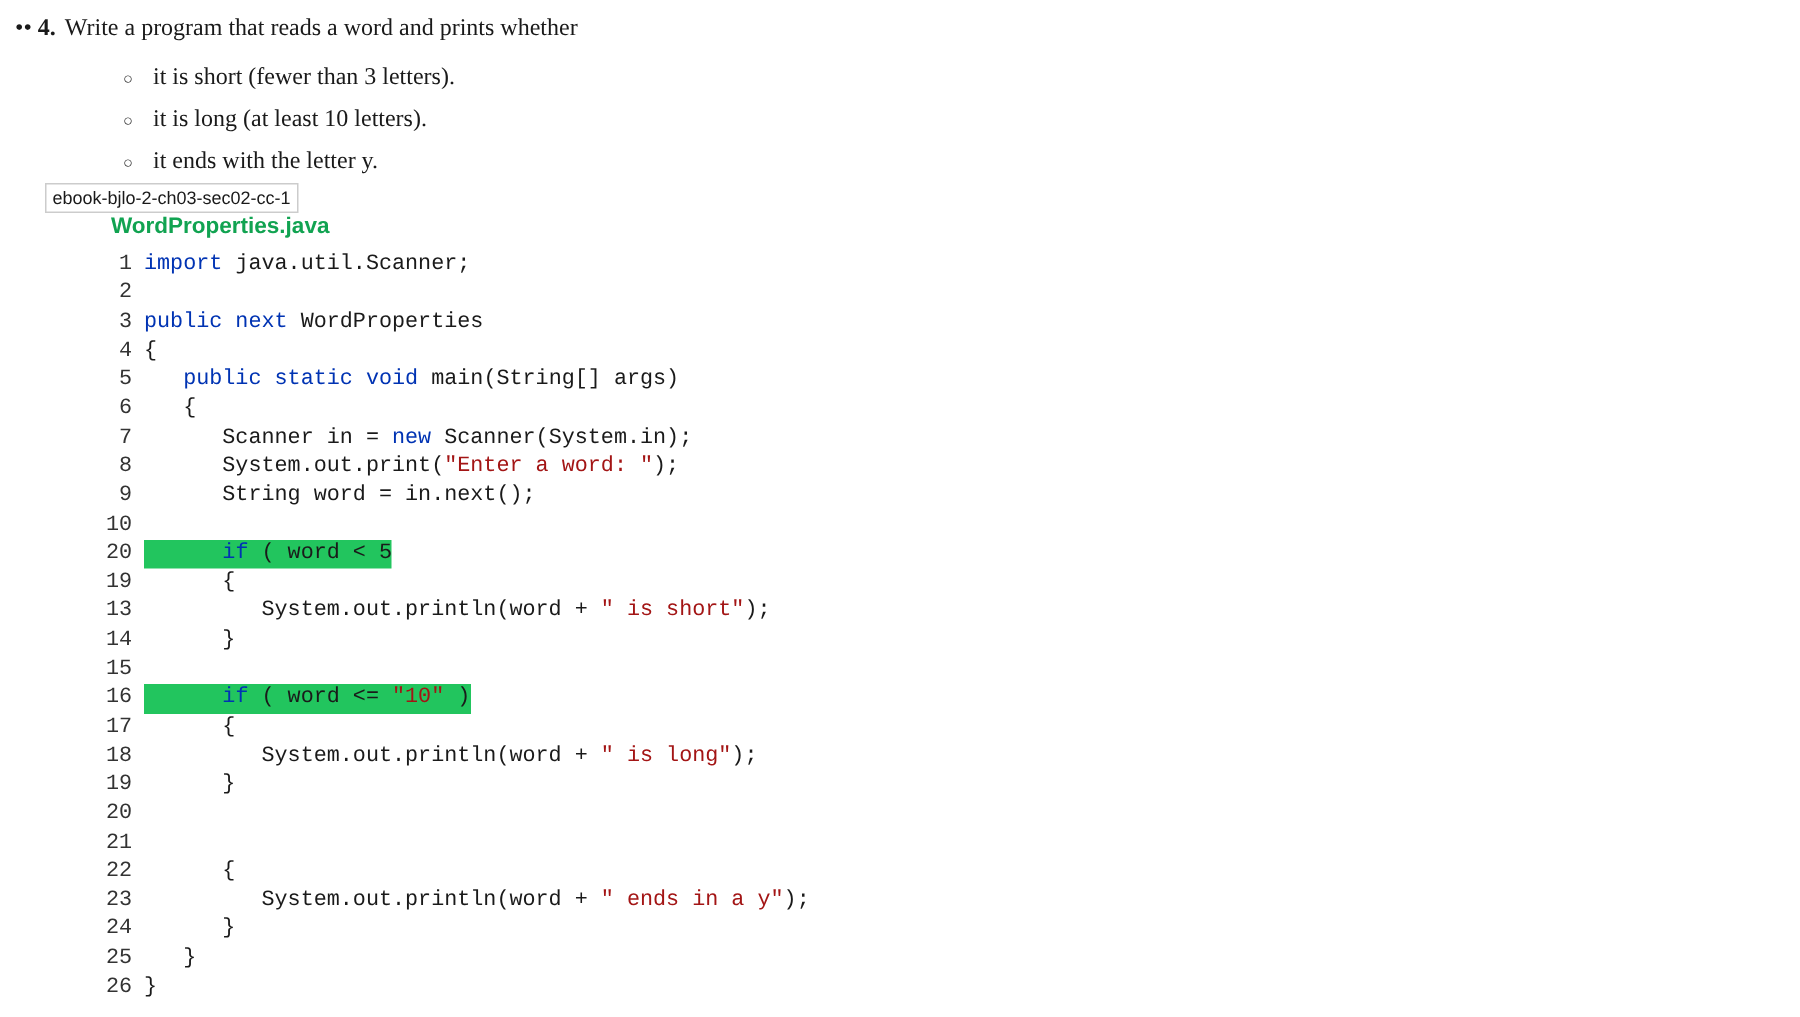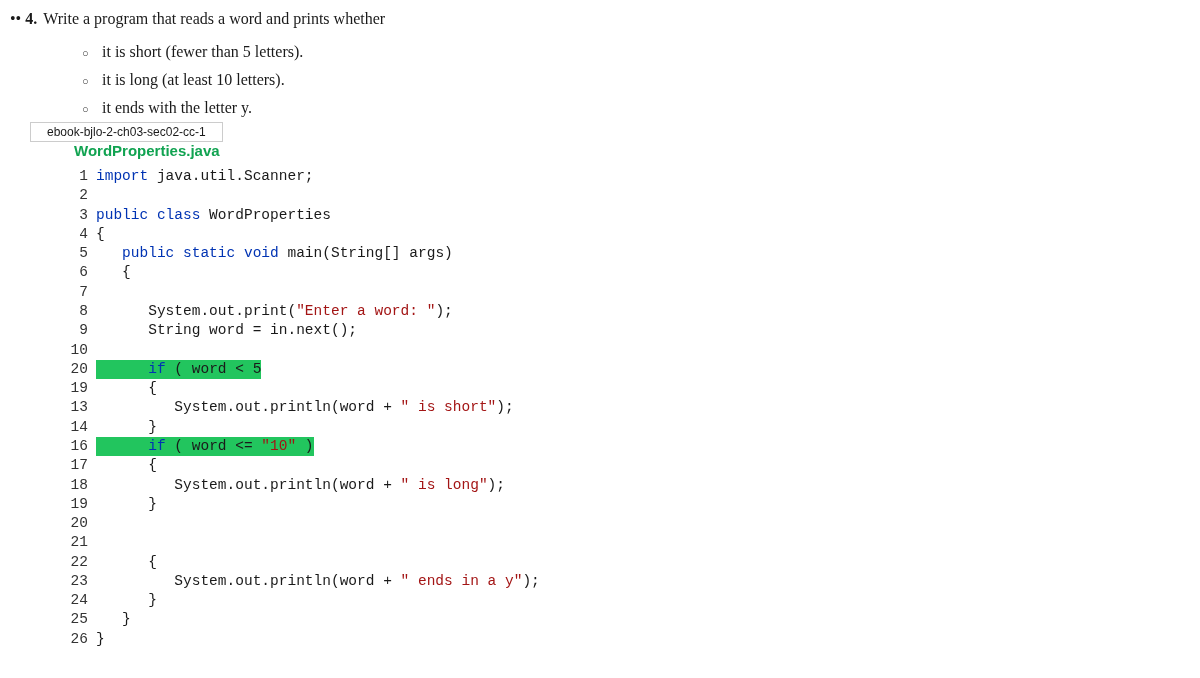--- a/index.html
+++ b/index.html
@@ -39,21 +39,21 @@
       content: "○";
       position: absolute;
       left: 0;
       font-size: 11px;
       top: 5px;
       color: #333;
     }
     .context-box {
       display: inline-block;
       border: 1px solid #ccc;
-      padding: 2px 16px;
+      padding: 2px 4px;
       font-family: Arial, sans-serif;
       font-size: 12px;
       background: #fff;
       margin-left: 20px;
       margin-top: 0;
       position: relative;
       top: -2px;
     }
     .filename {
       font-family: Arial, sans-serif;
@@ -97,55 +97,56 @@
 
 
 
 <div class="problem-header">
   <span class="bullet-dots">••</span>
   <span class="problem-number">4.</span>
   <span class="problem-text">Write a program that reads a word and prints whether</span>
 </div>
 
 <ul class="bullet-list">
-  <li>it is short (fewer than 5 letters).</li>
+  <li>it is short (fewer than 3 letters).</li>
   <li>it is long (at least 10 letters).</li>
   <li>it ends with the letter y.</li>
 </ul>
 
 <div class="context-box">ebook-bjlo-2-ch03-sec02-cc-1</div>
 <div class="filename">WordProperties.java</div>
 
 <div class="code-block" id="code-container">
     <div class="code-line">
       <span class="line-number">1</span>
       <span class="code-content"><span class="kw">import</span> java.util.Scanner;</span>
     </div>
     <div class="code-line">
       <span class="line-number">2</span>
       <span class="code-content"></span>
     </div>
     <div class="code-line">
       <span class="line-number">3</span>
-      <span class="code-content"><span class="kw">public class</span> WordProperties</span>
+      <span class="code-content"><span class="kw">public next</span> WordProperties</span>
     </div>
     <div class="code-line">
       <span class="line-number">4</span>
       <span class="code-content">{</span>
     </div>
     <div class="code-line">
       <span class="line-number">5</span>
       <span class="code-content">   <span class="kw">public static void</span> main(String[] args)</span>
     </div>
     <div class="code-line">
       <span class="line-number">6</span>
       <span class="code-content">   {</span>
     </div>
     <div class="code-line">
       <span class="line-number">7</span>
+      <span class="code-content">      Scanner in = <span class="kw">new</span> Scanner(System.in);</span>
     </div>
     <div class="code-line">
       <span class="line-number">8</span>
       <span class="code-content">      System.out.print(<span class="str">"Enter a word: "</span>);</span>
     </div>
     <div class="code-line">
       <span class="line-number">9</span>
       <span class="code-content">      String word = in.next();</span>
     </div>
     <div class="code-line">
@@ -161,20 +162,24 @@
       <span class="code-content">      {</span>
     </div>
     <div class="code-line">
       <span class="line-number">13</span>
       <span class="code-content">         System.out.println(word + <span class="str">" is short"</span>);</span>
     </div>
     <div class="code-line">
       <span class="line-number">14</span>
       <span class="code-content">      }</span>
     </div>
+    <div class="code-line">
+      <span class="line-number">15</span>
+      <span class="code-content"></span>
+    </div>
     <div class="code-line highlighted">
       <span class="line-number">16</span>
       <span class="code-content">      <span class="kw">if</span> ( word &lt;= <span class="str">"10"</span> )</span>
     </div>
     <div class="code-line">
       <span class="line-number">17</span>
       <span class="code-content">      {</span>
     </div>
     <div class="code-line">
       <span class="line-number">18</span>

